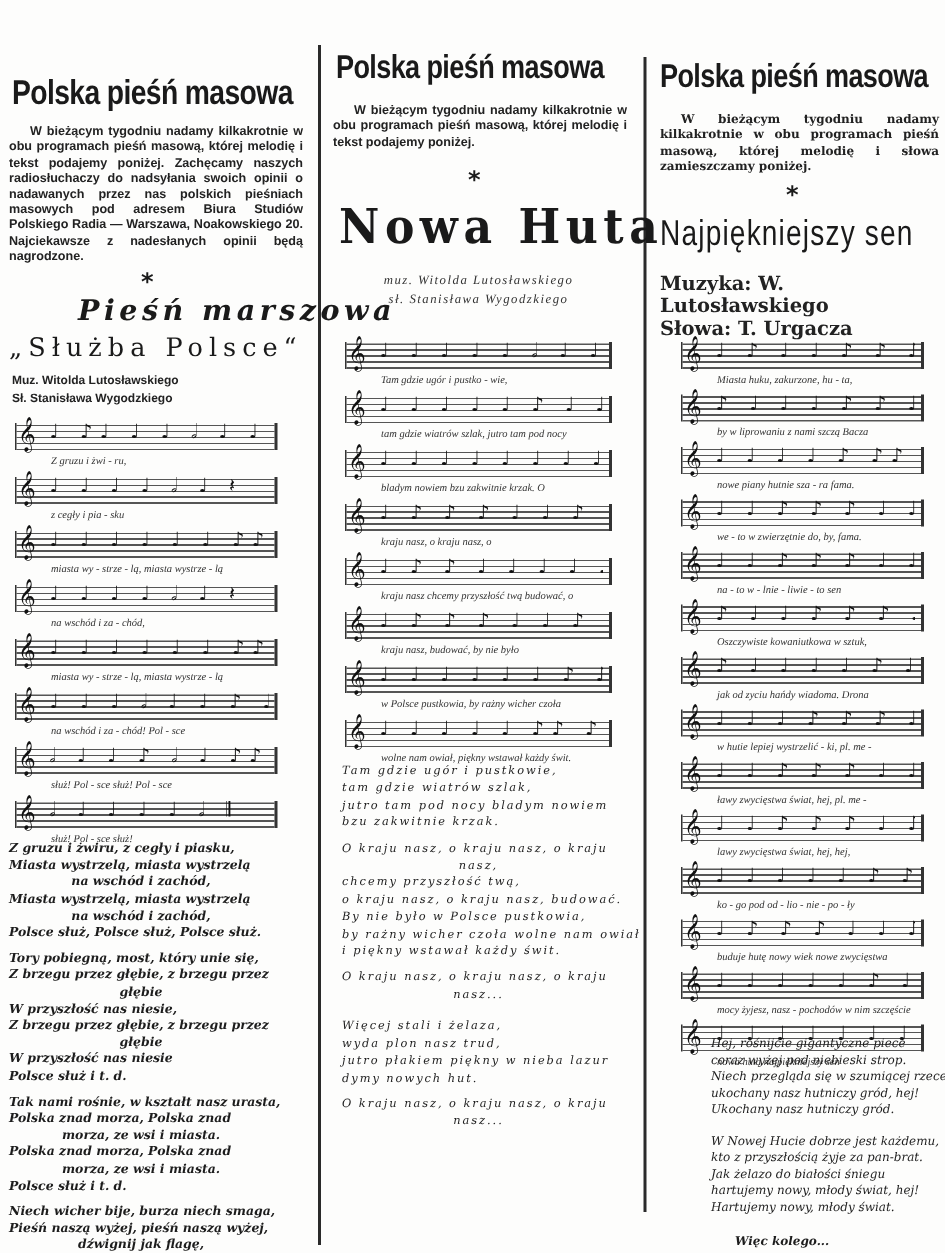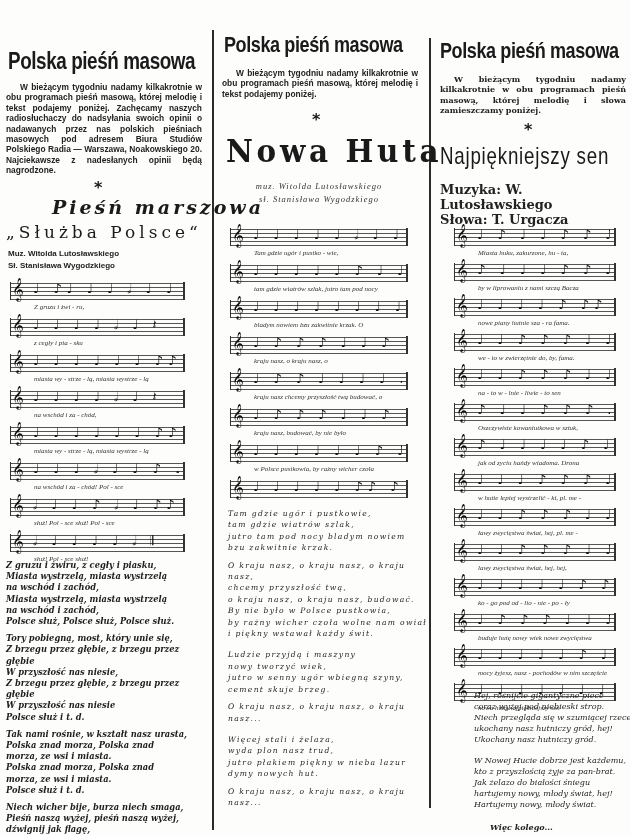--- a/index.html
+++ b/index.html
@@ -42,21 +42,21 @@
       repeating-linear-gradient(to bottom, #555 0 1px, transparent 1px 4px);
     background-size:100% 17px; background-repeat:no-repeat; background-position:0 1px;
     border-left:1px solid #333; border-right:2px solid #333;
   }
   .staff .clef { position:absolute; left:1px; top:-5px; font-size:20px; font-family:"DejaVu Sans", sans-serif; line-height:24px; color:#111; }
   .staff .notes { position:absolute; left:22px; right:4px; top:-1px; font-family:"DejaVu Sans", sans-serif; font-size:13px; letter-spacing:5px; color:#111; white-space:nowrap; overflow:hidden; }
   .lyric { font-family:"Liberation Serif", serif; font-style:italic; font-size:7px; color:#333; height:12px; line-height:11px; padding-left:24px; white-space:nowrap; overflow:hidden; }
   .verses { position:absolute; font-family:"DejaVu Serif", serif; font-size:8.3px; line-height:11.2px; color:#1d1d1d;font-style:italic; }
   .verses .stanza { margin-bottom:6px; }
   .verses .ln { white-space:nowrap; }
-  .verses .ln.right { text-align:left; padding-right:4px; }
+  .verses .ln.right { text-align:center; padding-right:4px; }
   .bold-v { font-weight:bold; }
   .spaced { letter-spacing:1.3px; }
   .nowa { position:absolute; font-family:"DejaVu Serif", serif; font-weight:bold; font-size:32px; letter-spacing:4px; transform:scaleX(0.92); transform-origin:left; white-space:nowrap; }
   .najp { position:absolute; font-family:"Liberation Sans", sans-serif; font-size:24px; letter-spacing:1px; white-space:nowrap; transform:scaleX(0.78); transform-origin:left; }
 </style>
 </head>
 <body>
 
 <div class="rule" style="left:212px; top:30px; height:800px;"></div>
 <div class="rule" style="left:429px; top:38px; height:770px;"></div>
@@ -198,44 +198,39 @@
     <div class="lyric">kraju nasz,    budować, by nie było</div>
     <div class="staff" style="margin-top:4px">
         <span class="clef">𝄞</span>
         <span class="notes">♩ ♩ ♩ ♩ ♩ ♩ ♪ ♪ ♩ ♩</span>
       </div>
     <div class="lyric">w Polsce pustkowia, by rażny wicher czoła</div>
     <div class="staff" style="margin-top:4px">
         <span class="clef">𝄞</span>
         <span class="notes">♩ ♩ ♩ ♩ ♩ ♪♪ ♪ ♩ ♩</span>
       </div>
+    <div class="lyric">wolne nam owiał,  piękny wstawał każdy świt.</div>
   </div>
 
   <div class="verses spaced" style="left:14px; top:508px; width:186px; font-size:7.6px; line-height:11.4px;">
     <div class="stanza">
       <div class="ln">Tam gdzie ugór i pustkowie,</div>
       <div class="ln">tam gdzie wiatrów szlak,</div>
       <div class="ln">jutro tam pod nocy bladym nowiem</div>
       <div class="ln">bzu zakwitnie krzak.</div>
     </div>
     <div class="stanza">
       <div class="ln">O kraju nasz, o kraju nasz, o kraju</div>
       <div class="ln right">nasz,</div>
       <div class="ln">chcemy przyszłość twą,</div>
       <div class="ln">o kraju nasz, o kraju nasz, budować.</div>
       <div class="ln">By nie było w Polsce pustkowia,</div>
       <div class="ln">by rażny wicher czoła wolne nam owiał</div>
       <div class="ln">i piękny wstawał każdy świt.</div>
     </div>
-    <div class="stanza" style="margin-top:10px;">
-      <div class="ln">Ludzie przyjdą i maszyny</div>
-      <div class="ln">nowy tworzyć wiek,</div>
-      <div class="ln">jutro w senny ugór wbiegną szyny,</div>
-      <div class="ln">cement skuje brzeg.</div>
-    </div>
     <div class="stanza">
       <div class="ln">O kraju nasz, o kraju nasz, o kraju</div>
       <div class="ln right">nasz...</div>
     </div>
     <div class="stanza" style="margin-top:10px;">
       <div class="ln">Więcej stali i żelaza,</div>
       <div class="ln">wyda plon nasz trud,</div>
       <div class="ln">jutro płakiem piękny w nieba lazur</div>
       <div class="ln">dymy nowych hut.</div>
     </div>

